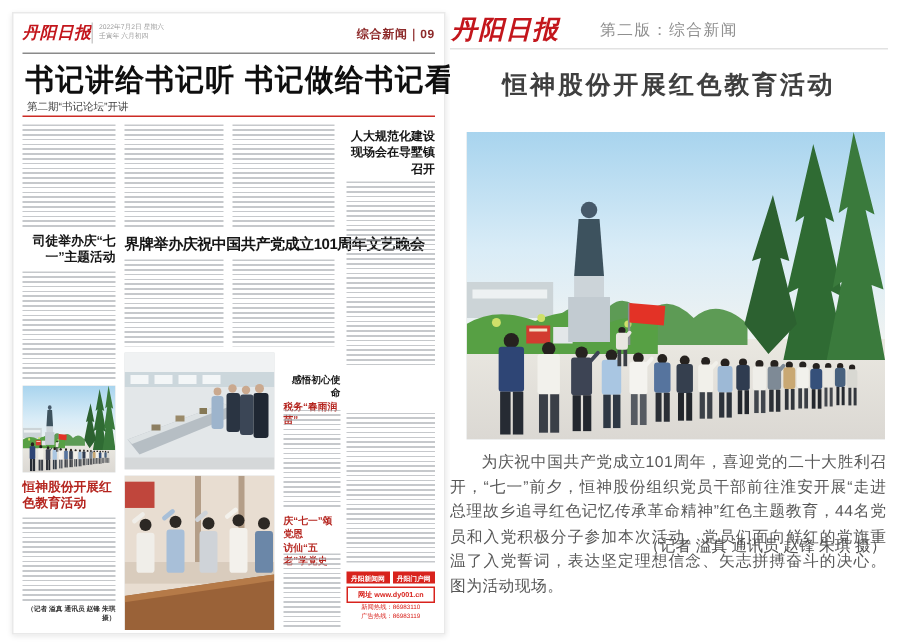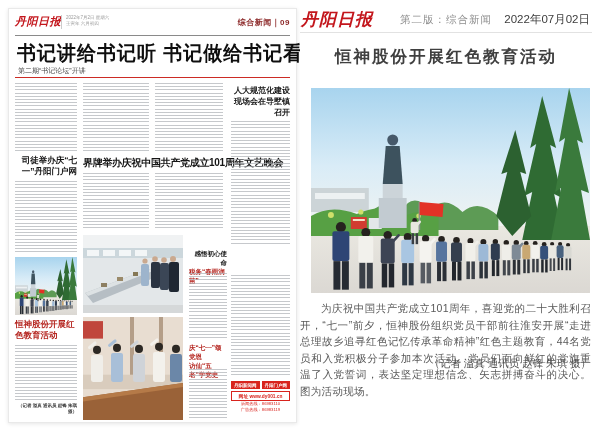--- a/index.html
+++ b/index.html
@@ -239,21 +239,21 @@
   <div class="abs lp-hrule"></div>
 
   <div class="abs lp-banner">书记讲给书记听  书记做给书记看</div>
   <div class="abs lp-subhead">第二期“书记论坛”开讲</div>
   <div class="abs lp-redrule"></div>
 
   <div class="abs greek" style="left:6px;top:74px;width:62px;height:70px"></div>
   <div class="abs greek" style="left:74px;top:74px;width:66px;height:70px"></div>
   <div class="abs greek" style="left:146px;top:74px;width:68px;height:70px"></div>
 
-  <div class="abs hl" style="left:6px;top:146px;width:62px;font-size:8.5px;line-height:11px">司徒举办庆“七一”丹阳门户网</div>
+  <div class="abs hl" style="left:6px;top:146px;width:62px;font-size:8.5px;line-height:11px">司徒举办庆“七一”主题活动</div>
   <div class="abs greek" style="left:6px;top:172px;width:62px;height:72px"></div>
   <div class="abs photo-frame" style="left:6px;top:248px;width:62px;height:58px">
     <svg viewBox="0 0 280 205" preserveAspectRatio="none">
         <use href="#statue-scene"></use>
       </svg>
   </div>
   <div class="abs hl-red" style="left:6px;top:310px;width:62px;font-size:8.5px;line-height:11px">恒神股份开展红色教育活动</div>
   <div class="abs greek" style="left:6px;top:336px;width:62px;height:56px"></div>
   <div class="abs lp-byline" style="left:6px;top:394px;width:62px">（记者 溢真 通讯员 赵锋 朱琪 摄）</div>
 
@@ -293,21 +293,20 @@
     </div>
     <div class="ad-url">网址 www.dy001.cn</div>
     <div class="ad-line">新闻热线：86983110</div>
     <div class="ad-line">广告热线：86983119</div>
   </div>
 </div>
 
 <div class="right-panel">
   <div class="abs rp-logo">丹阳日报</div>
   <div class="abs rp-section">第二版：综合新闻</div>
-  <div class="abs rp-date">2022年07月02日</div>
   <div class="abs rp-hrule"></div>
 
   <div class="abs rp-headline">恒神股份开展红色教育活动</div>
 
   <div class="abs rp-photo photo-frame">
     <svg viewBox="0 0 280 205" preserveAspectRatio="none">
         <use href="#statue-scene"></use>
       </svg>
   </div>
 

